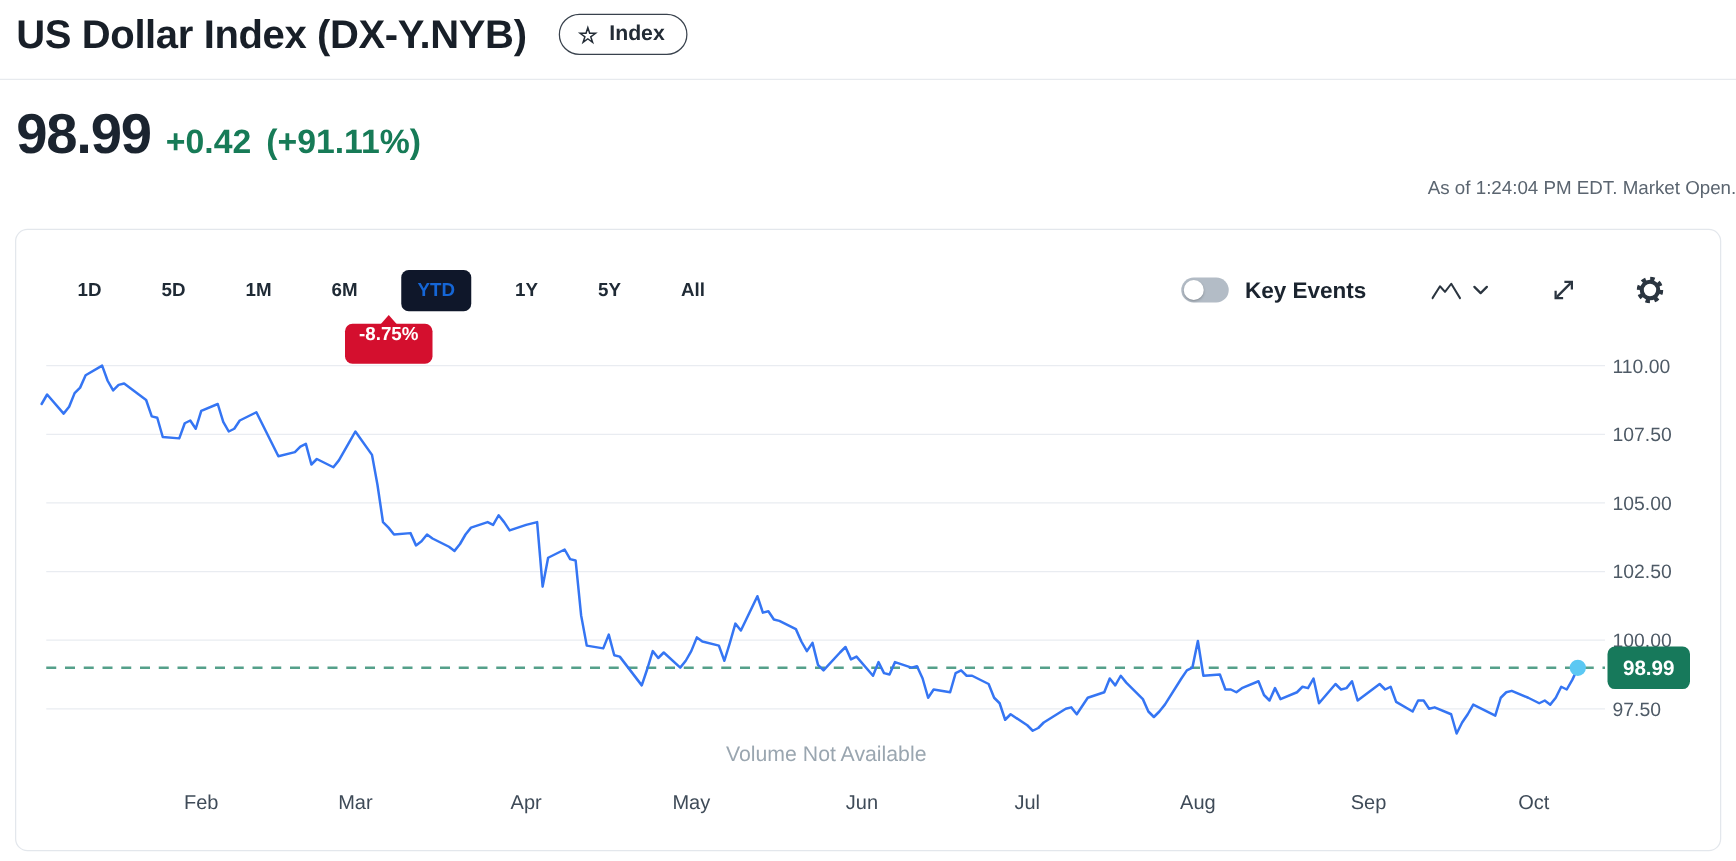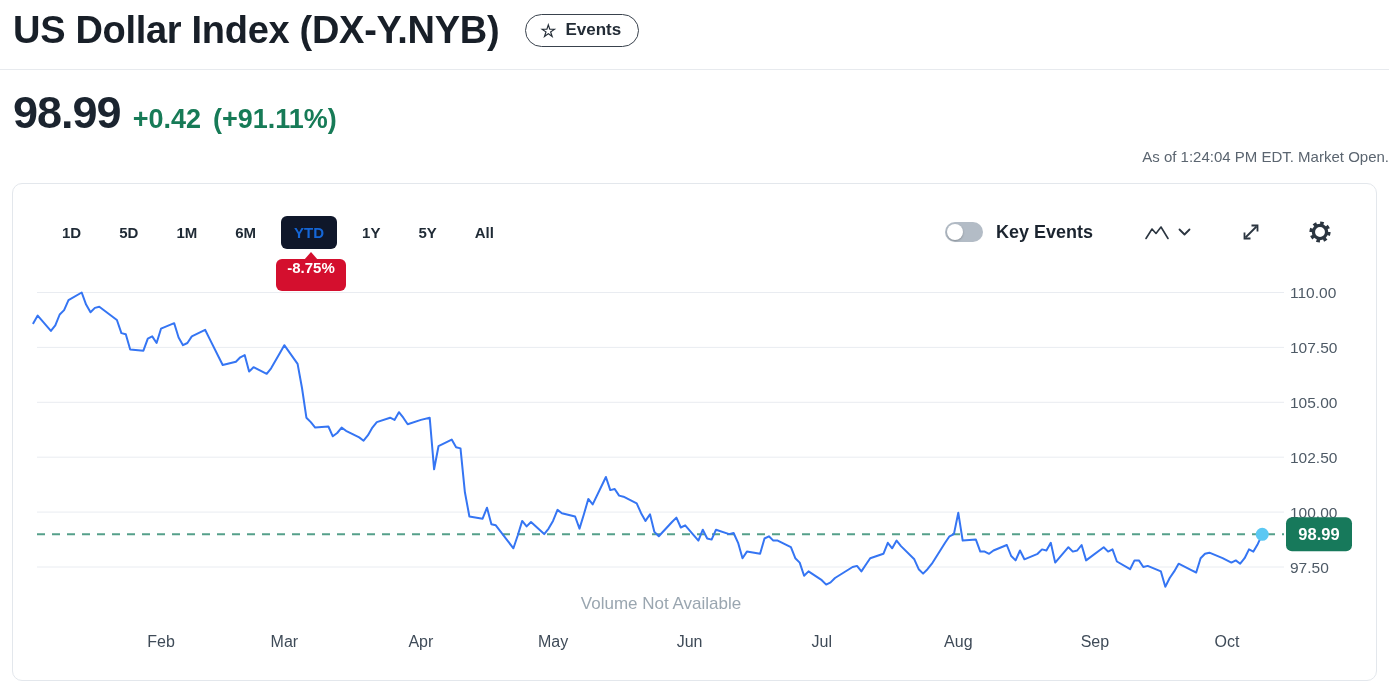--- a/index.html
+++ b/index.html
@@ -4,21 +4,21 @@
 <style>
   * { margin:0; padding:0; box-sizing:border-box; }
   html,body { background:#fff; }
   body {
     width:1389px; height:689px; position:relative; overflow:hidden;
     font-family:"Liberation Sans","DejaVu Sans",sans-serif;
     color:#1b242f;
   }
   
   .title-row { display:flex; align-items:center; gap:26px; padding:9px 0 0 13px; }
-  .page-title { font-size:38px; font-weight:700; letter-spacing:-.3px; color:#181f28; }
+  .page-title { font-size:32px; font-weight:700; letter-spacing:-.3px; color:#181f28; }
   .follow-btn {
     display:inline-flex; align-items:center; gap:9px;
     background:#fff; border:1.5px solid #39424d; border-radius:20px;
     padding:5px 17px 6px 14px; font:700 17px "Liberation Sans",sans-serif;
     color:#232c36; cursor:pointer;
   }
   .follow-btn .star { font-size:18px; line-height:1; position:relative; top:1px; }
   .header-divider { border:none; border-top:1px solid #e7eaee; margin-top:17px; }
   .price-row { display:flex; align-items:baseline; gap:12px; padding:17px 0 0 13px; }
   .price { font-size:45px; font-weight:700; letter-spacing:-1px; color:#1b242f; }
@@ -27,21 +27,21 @@
 
   
   .chart-panel {
     position:absolute; left:12px; top:183px; width:1365px; height:498px;
     background:#fff; border:1px solid #e3e7ec; border-radius:10px;
   }
   .toolbar {
     position:absolute; top:30px; left:36px; right:45px; height:36px;
     display:flex; align-items:center;
   }
-  .ranges { display:flex; align-items:flex-end; gap:12px; }
+  .ranges { display:flex; align-items:flex-end; gap:22px; }
   .range-tab {
     border:none; background:transparent; border-radius:6px;
     padding:8px 13px; font:700 15px "Liberation Sans",sans-serif;
     color:#1f2a35; cursor:pointer;
   }
   .range-tab.selected { color:#1566d6; background:#0f172a; }
   .controls { display:flex; align-items:center; margin-left:auto; }
   .toggle { width:38px; height:20px; border-radius:10px; background:#b3bcc6; position:relative; cursor:pointer; }
   .toggle .knob {
     position:absolute; left:2px; top:2px; width:16px; height:16px;
@@ -69,21 +69,21 @@
   #chart { position:absolute; left:0; top:80px; }
 </style>
 </head>
 <body>
 
 <header>
   <div class="title-row">
     <h1 class="page-title">US Dollar Index (DX-Y.NYB)</h1>
     <button class="follow-btn">
       <span class="star">☆</span>
-      <span>Events</span>
+      <span>Index</span>
     </button>
   </div>
   <hr class="header-divider">
   <div class="price-row">
     <span class="price">98.99</span>
     <span class="change">+0.42</span>
     <span class="change">(+91.11%)</span>
   </div>
   <div class="asof">As of 1:24:04 PM EDT. Market Open.</div>
 </header>

